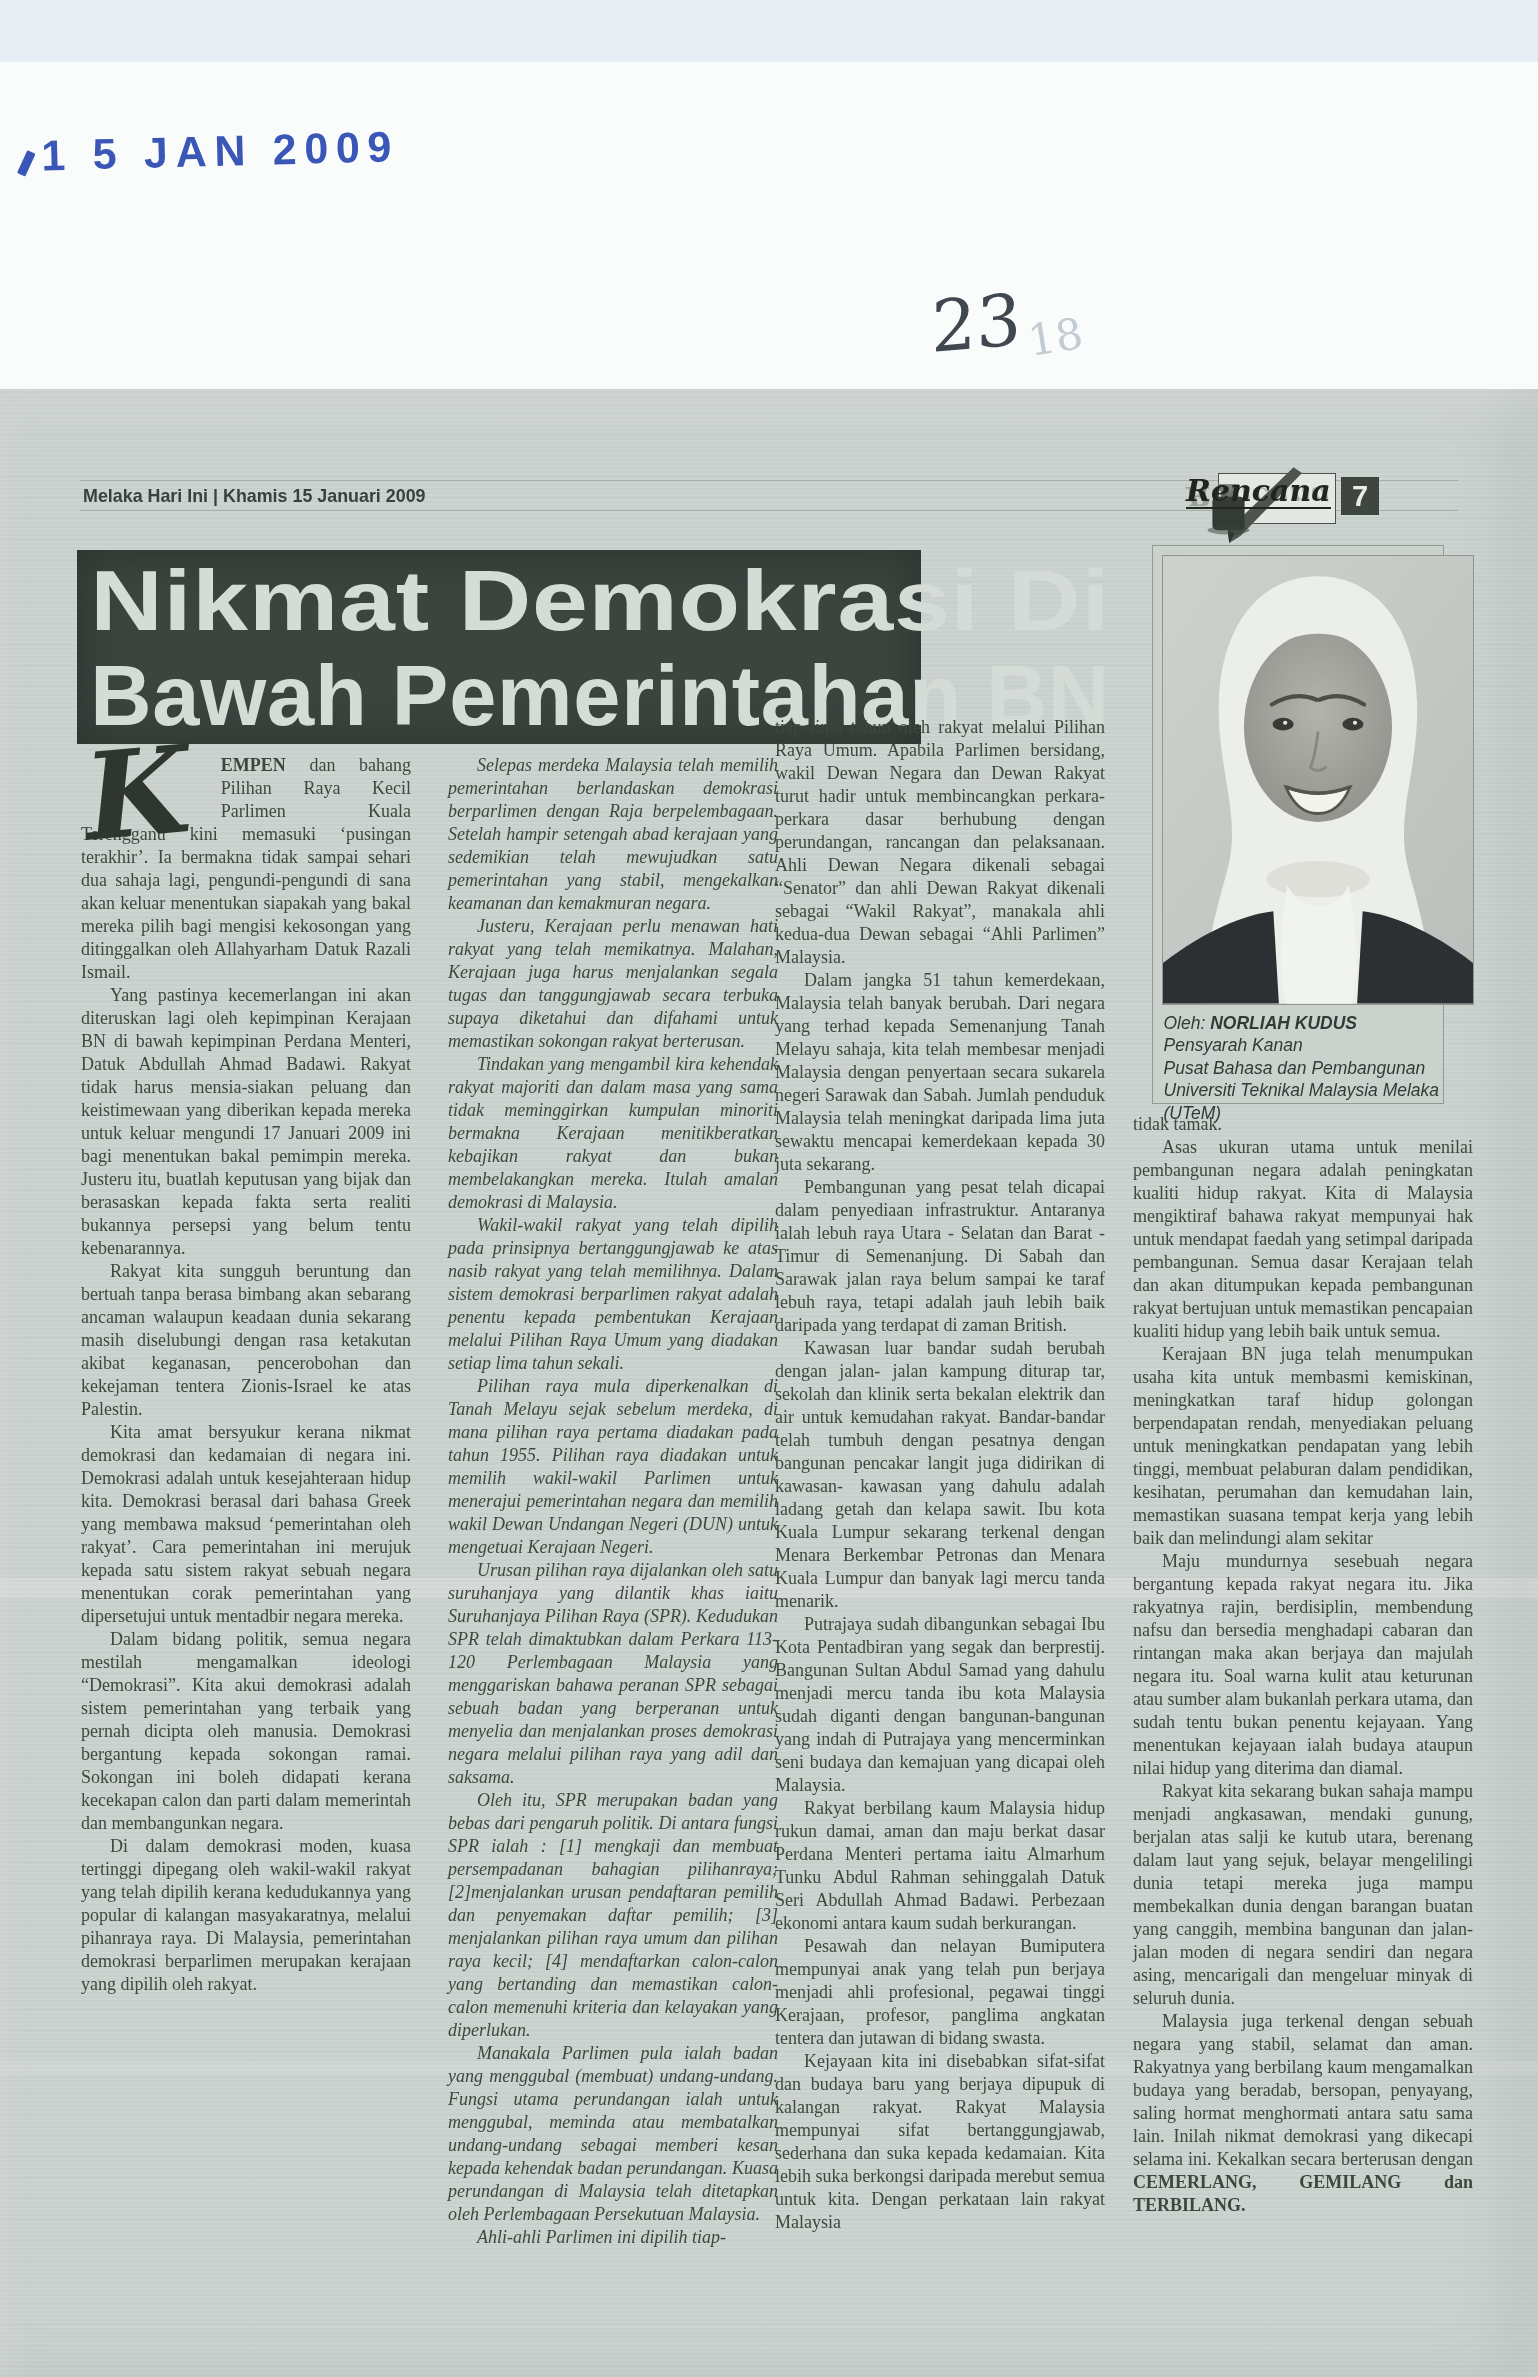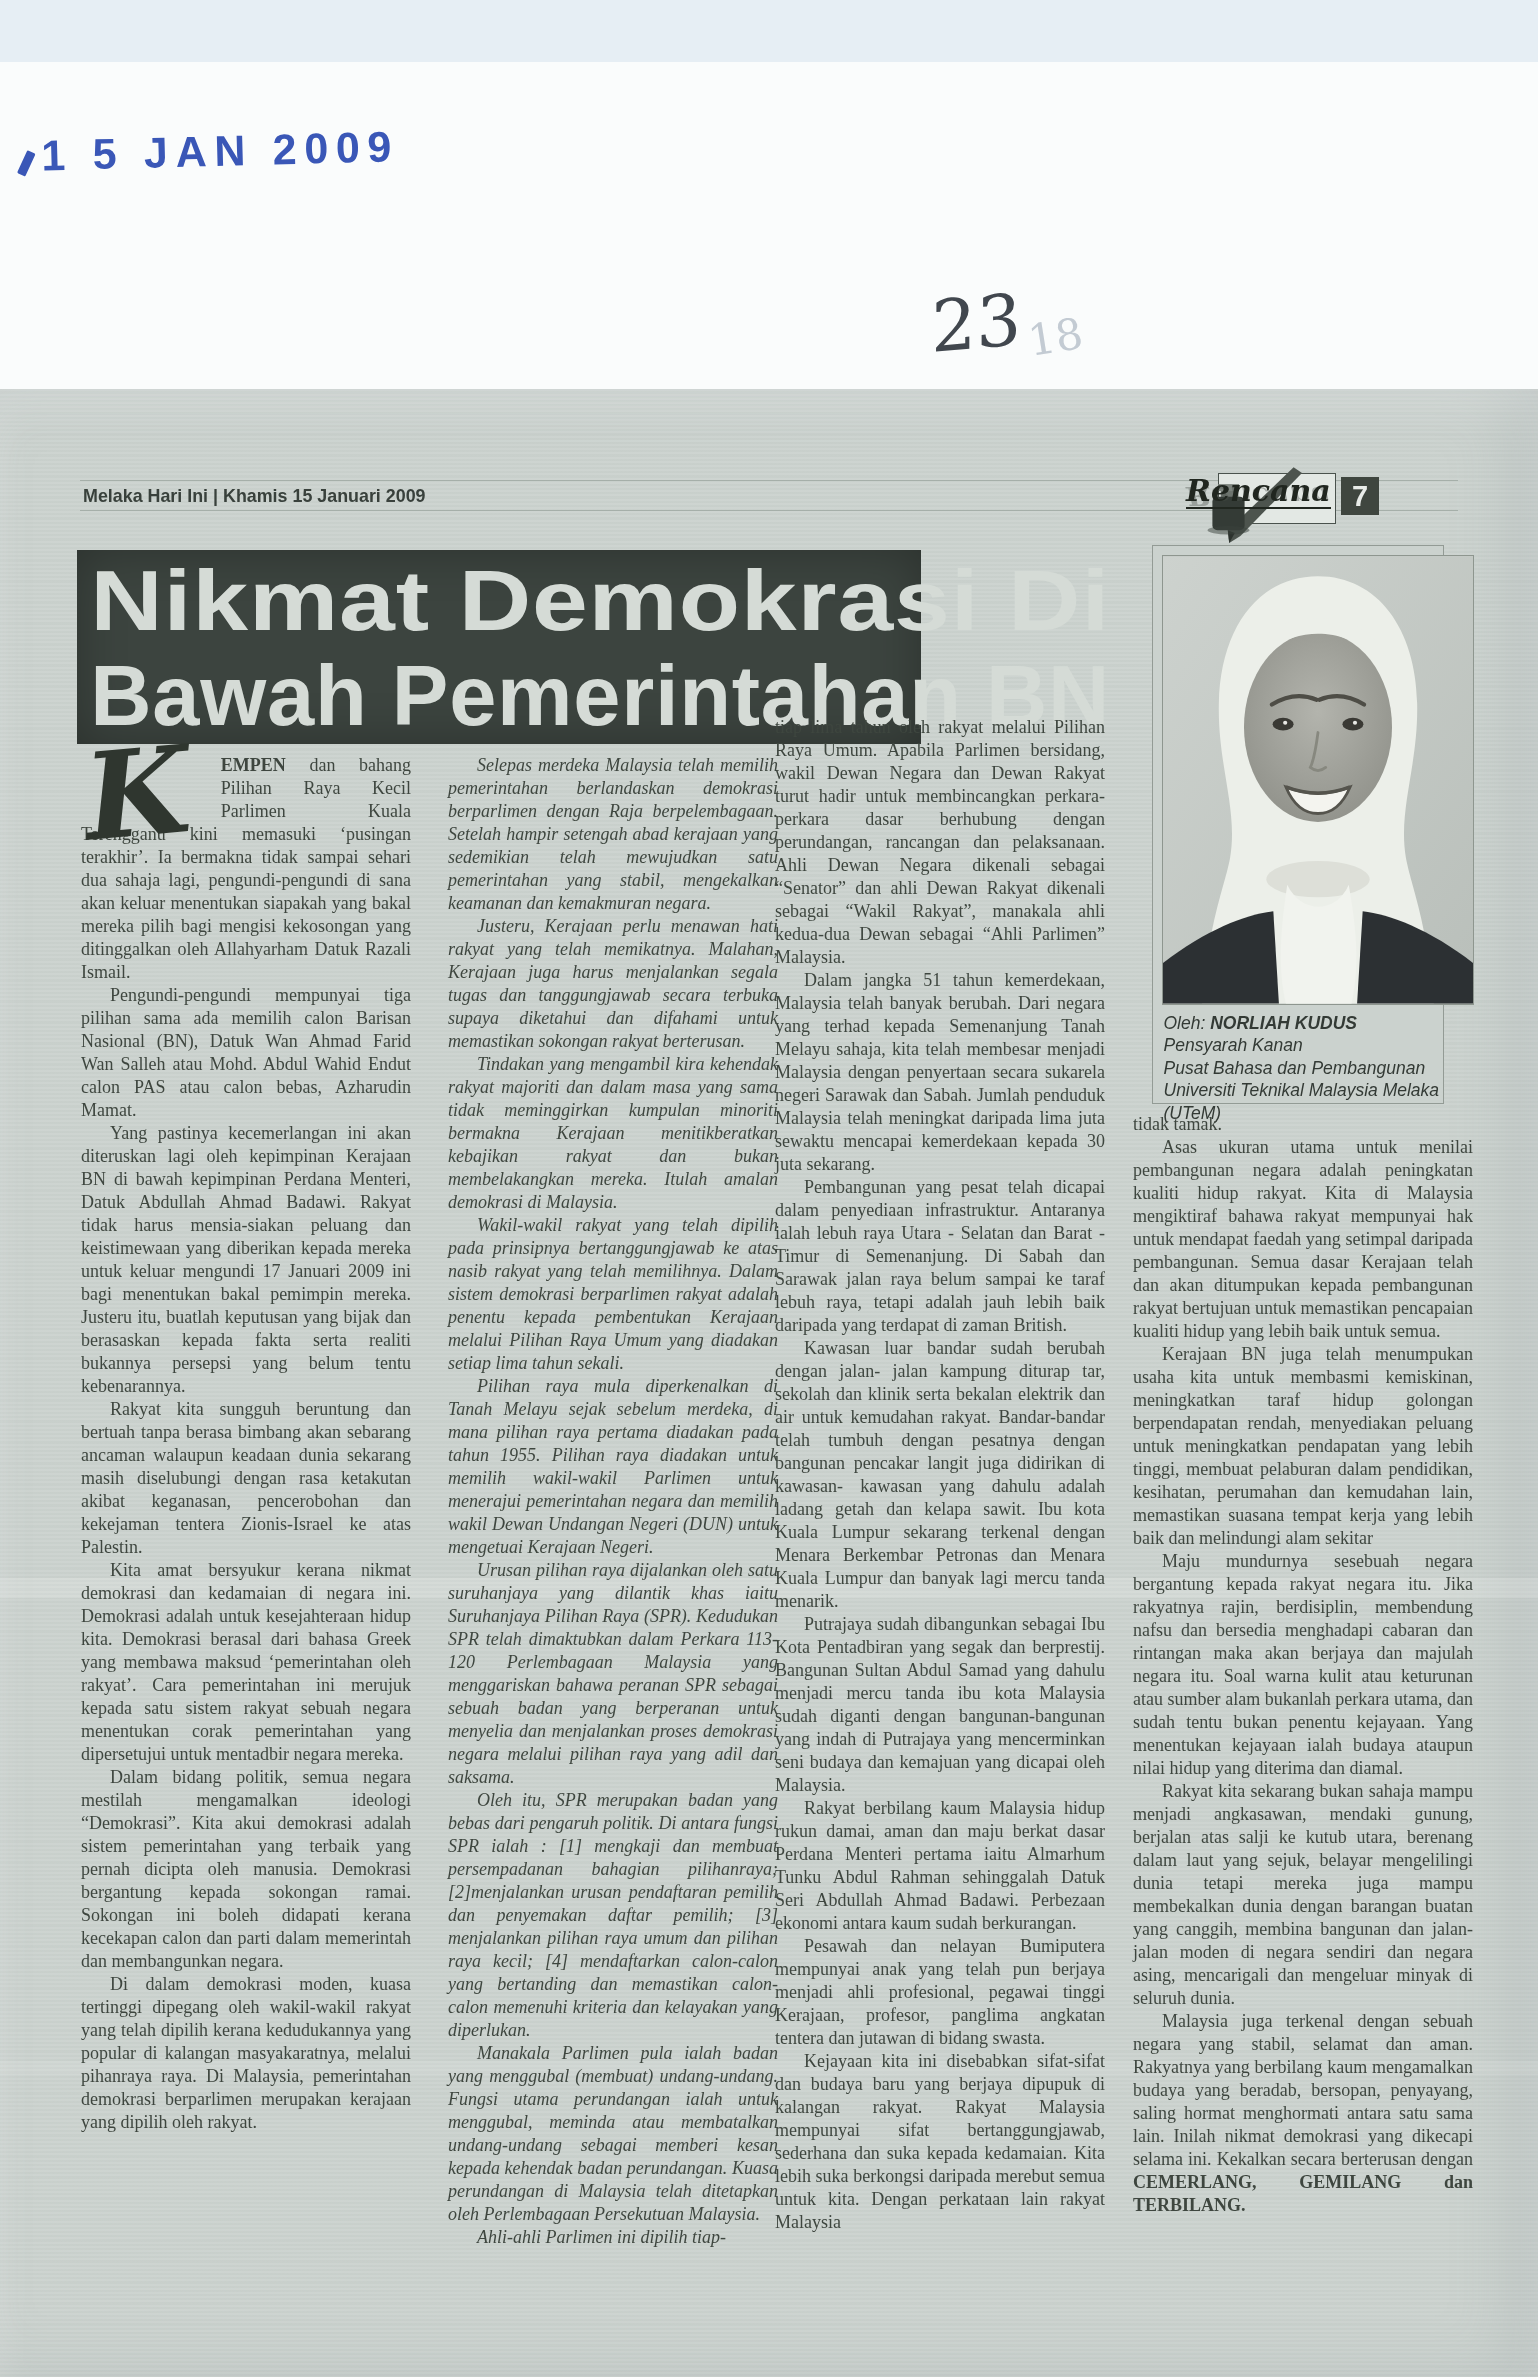--- a/index.html
+++ b/index.html
@@ -202,21 +202,20 @@
   <div class="caption">
     <div><span>Oleh:</span> <span class="cap-name">NORLIAH KUDUS</span></div>
     <div>Pensyarah Kanan</div>
     <div>Pusat Bahasa dan Pembangunan</div>
     <div>Universiti Teknikal Malaysia Melaka (UTeM)</div>
   </div>
 </div>
 
 <div class="col" id="col1">
   <p class="noindent"><span class="dropcap">K</span><span class="lead">EMPEN</span><span> dan bahang Pilihan Raya Kecil Parlimen Kuala Terengganu kini memasuki ‘pusingan terakhir’. Ia bermakna tidak sampai sehari dua sahaja lagi, pengundi-pengundi di sana akan keluar menentukan siapakah yang bakal mereka pilih bagi mengisi kekosongan yang ditinggalkan oleh Allahyarham Datuk Razali Ismail.</span></p>
-  <p>Pengundi-pengundi mempunyai tiga pilihan sama ada memilih calon Barisan Nasional (BN), Datuk Wan Ahmad Farid Wan Salleh atau Mohd. Abdul Wahid Endut calon PAS atau calon bebas, Azharudin Mamat.</p>
   <p>Yang pastinya kecemerlangan ini akan diteruskan lagi oleh kepimpinan Kerajaan BN di bawah kepimpinan Perdana Menteri, Datuk Abdullah Ahmad Badawi. Rakyat tidak harus mensia-siakan peluang dan keistimewaan yang diberikan kepada mereka untuk keluar mengundi 17 Januari 2009 ini bagi menentukan bakal pemimpin mereka. Justeru itu, buatlah keputusan yang bijak dan berasaskan kepada fakta serta realiti bukannya persepsi yang belum tentu kebenarannya.</p>
   <p>Rakyat kita sungguh beruntung dan bertuah tanpa berasa bimbang akan sebarang ancaman walaupun keadaan dunia sekarang masih diselubungi dengan rasa ketakutan akibat keganasan, pencerobohan dan kekejaman tentera Zionis-Israel ke atas Palestin.</p>
   <p>Kita amat bersyukur kerana nikmat demokrasi dan kedamaian di negara ini. Demokrasi adalah untuk kesejahteraan hidup kita. Demokrasi berasal dari bahasa Greek yang membawa maksud ‘pemerintahan oleh rakyat’. Cara pemerintahan ini merujuk kepada satu sistem rakyat sebuah negara menentukan corak pemerintahan yang dipersetujui untuk mentadbir negara mereka.</p>
   <p>Dalam bidang politik, semua negara mestilah mengamalkan ideologi “Demokrasi”. Kita akui demokrasi adalah sistem pemerintahan yang terbaik yang pernah dicipta oleh manusia. Demokrasi bergantung kepada sokongan ramai. Sokongan ini boleh didapati kerana kecekapan calon dan parti dalam memerintah dan membangunkan negara.</p>
   <p>Di dalam demokrasi moden, kuasa tertinggi dipegang oleh wakil-wakil rakyat yang telah dipilih kerana kedudukannya yang popular di kalangan masyakaratnya, melalui pihanraya raya. Di Malaysia, pemerintahan demokrasi berparlimen merupakan kerajaan yang dipilih oleh rakyat.</p>
 </div>
 
 <div class="col" id="col2">
   <p>Selepas merdeka Malaysia telah memilih pemerintahan berlandaskan demokrasi berparlimen dengan Raja berpelembagaan. Setelah hampir setengah abad kerajaan yang sedemikian telah mewujudkan satu pemerintahan yang stabil, mengekalkan keamanan dan kemakmuran negara.</p>
   <p>Justeru, Kerajaan perlu menawan hati rakyat yang telah memikatnya. Malahan, Kerajaan juga harus menjalankan segala tugas dan tanggungjawab secara terbuka supaya diketahui dan difahami untuk memastikan sokongan rakyat berterusan.</p>

